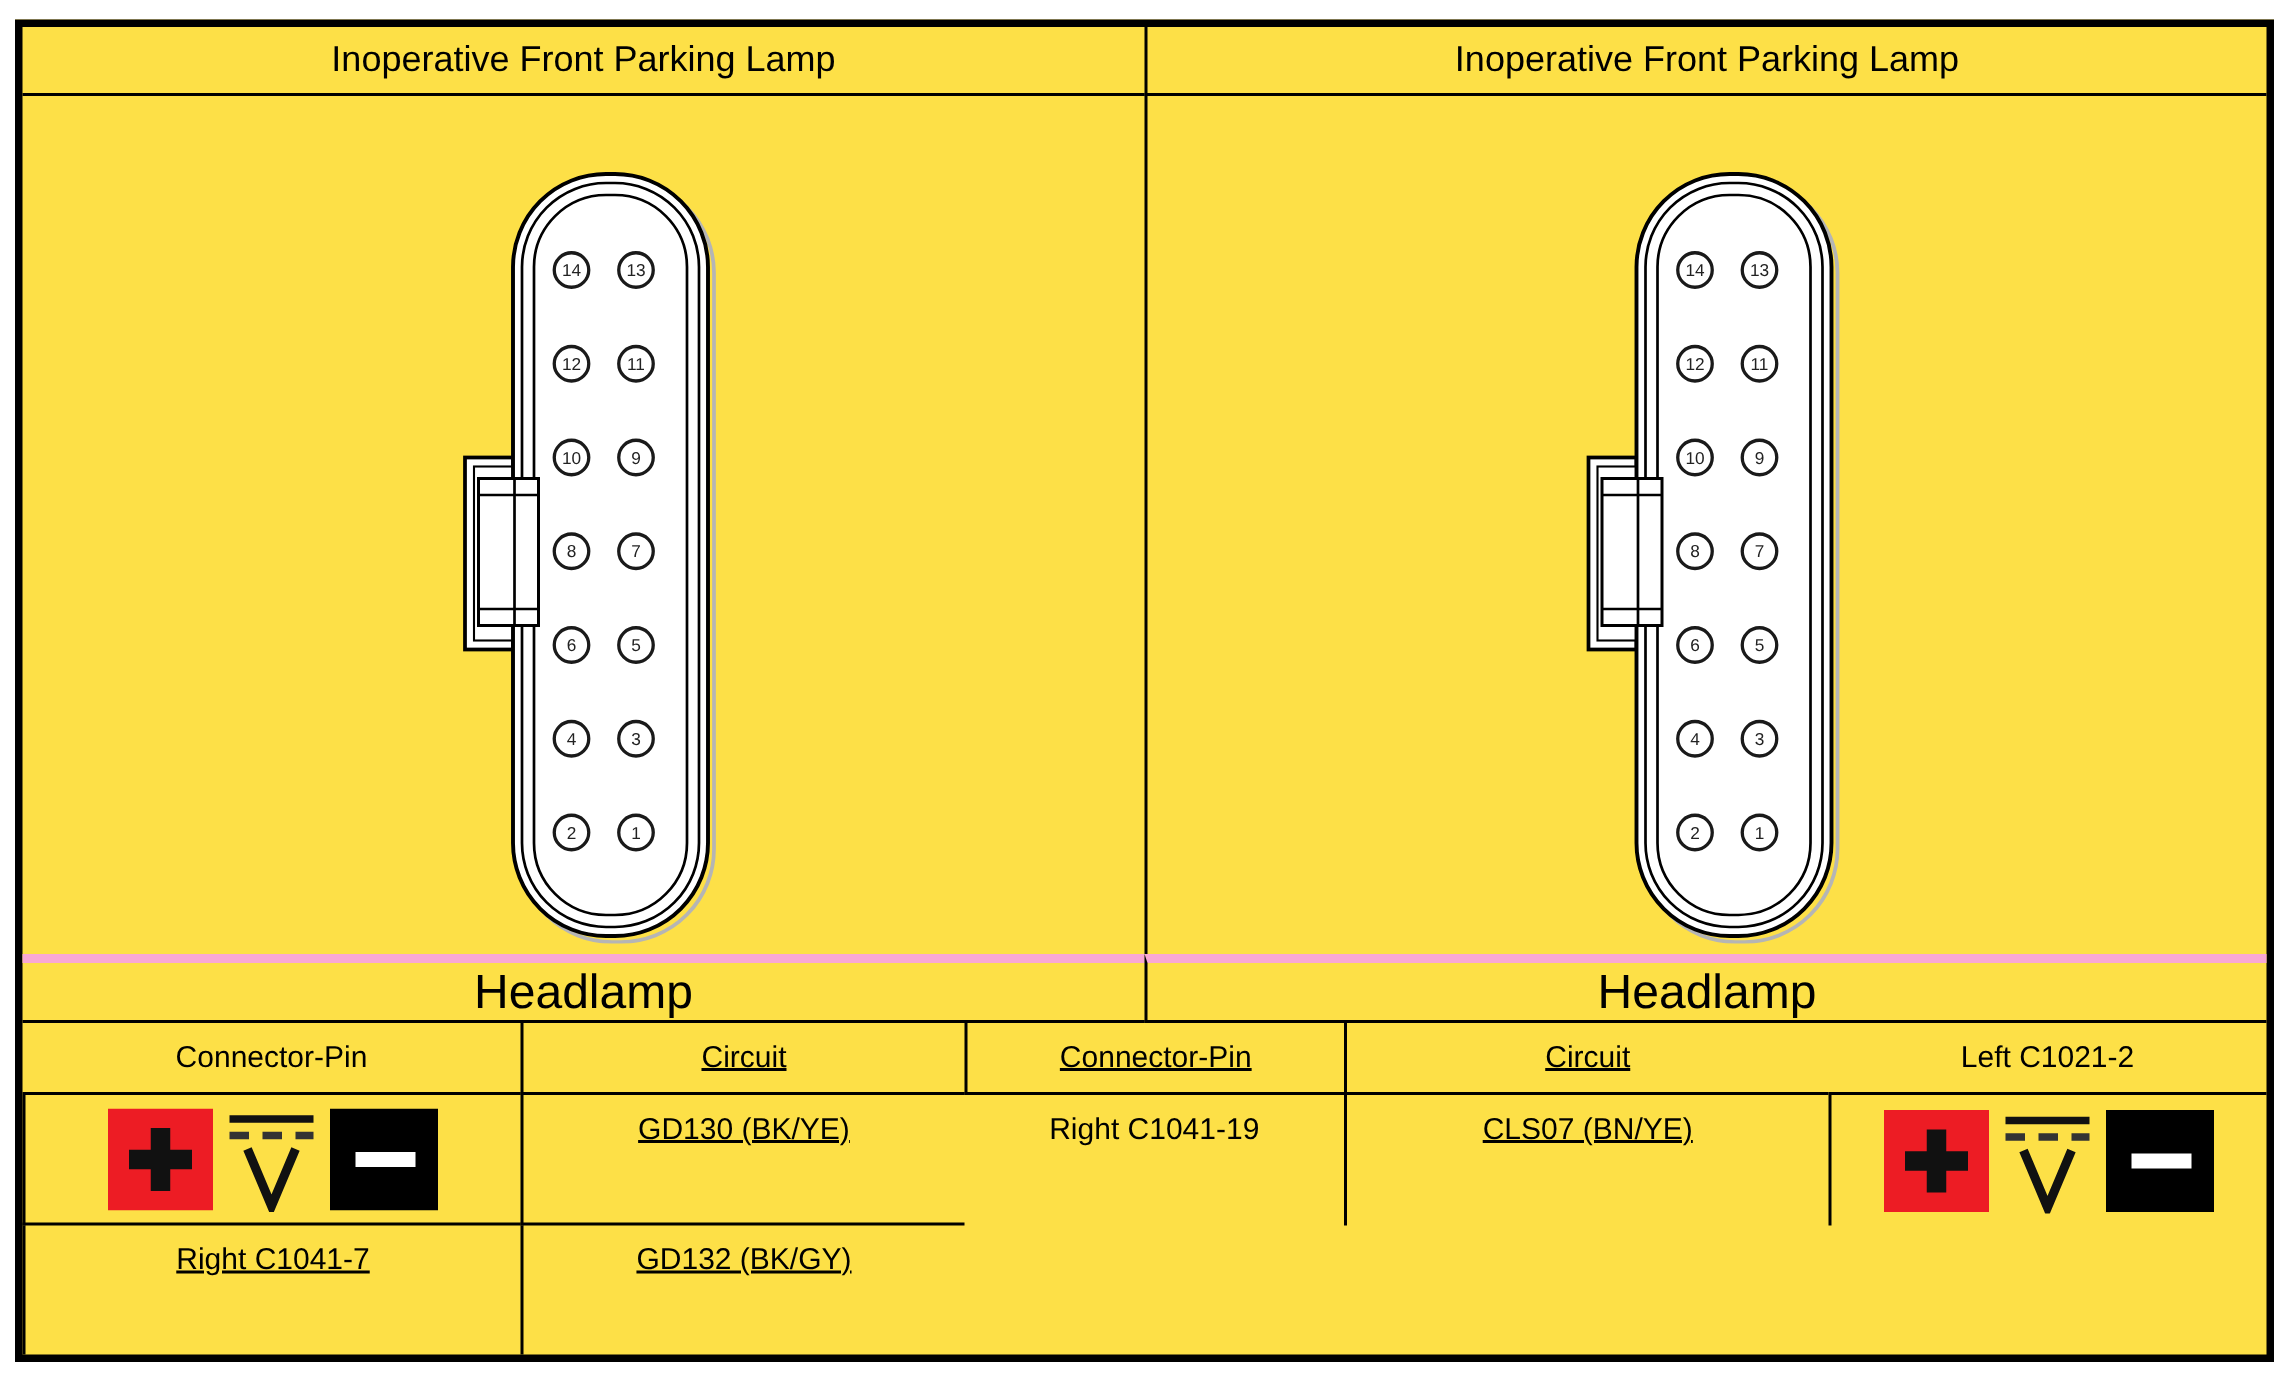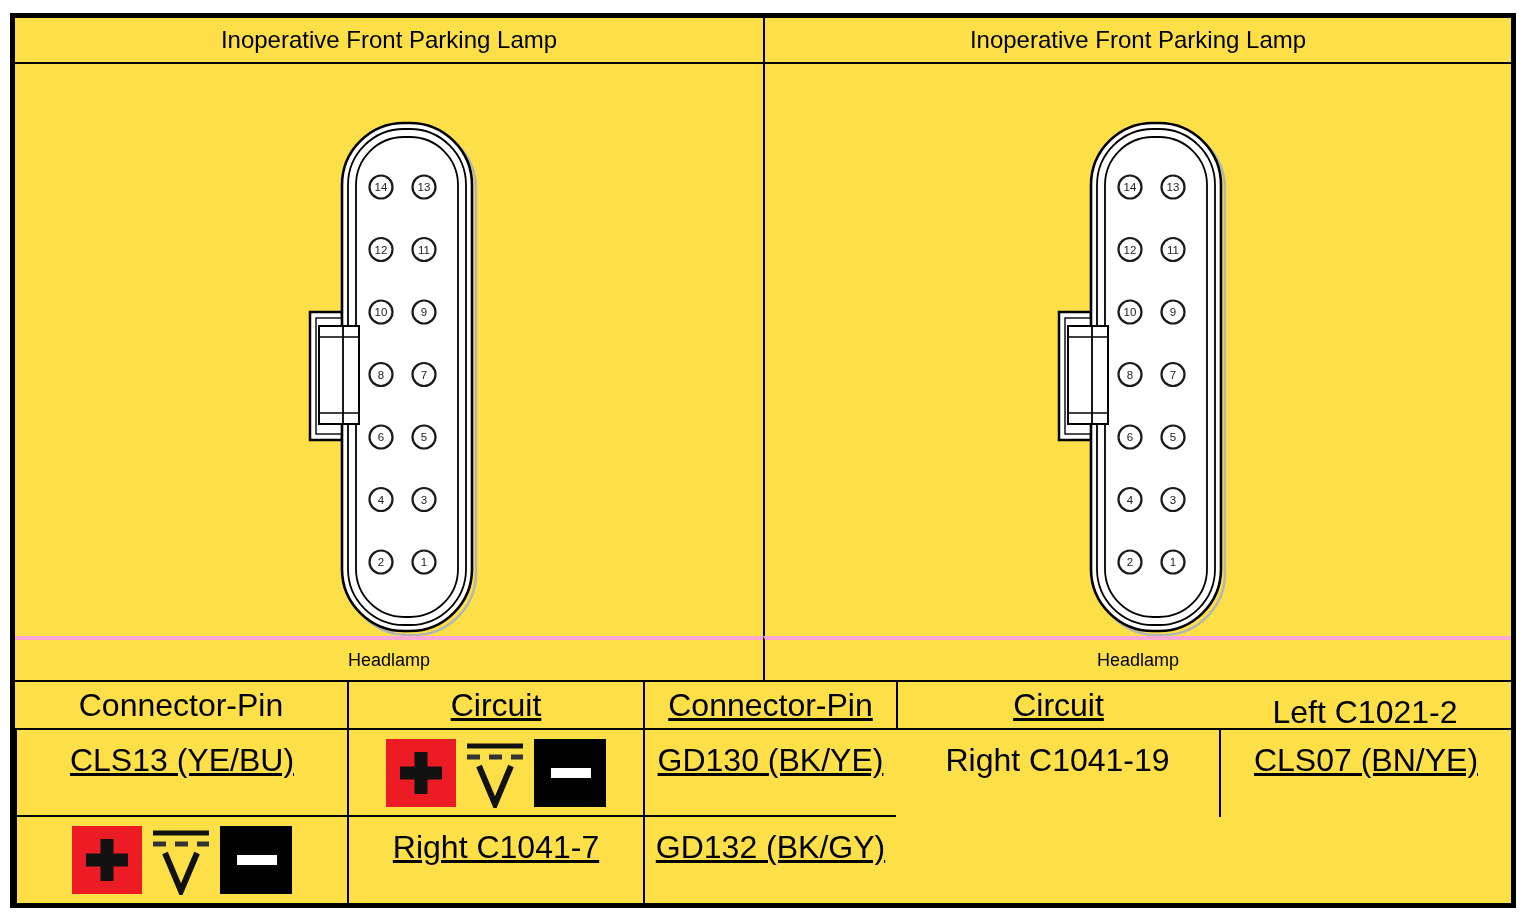--- a/index.html
+++ b/index.html
@@ -5,25 +5,25 @@
   html,body{margin:0;padding:0;background:#fff;}
   .page{position:relative;width:1526px;height:918px;background:#fff;
         font-family:"Liberation Sans", sans-serif;color:#000;}
   .frame{position:absolute;left:10px;top:13px;width:1506px;height:895px;
          border:5px solid #000;box-sizing:border-box;display:flex;flex-direction:column;background:#fde047;}
   .top-grid{display:grid;grid-template-columns:1fr 1fr;grid-template-rows:46px 572px 46px;height:664px;}
   .top-grid > div{box-sizing:border-box;}
   .cell-center{display:flex;align-items:center;justify-content:center;}
   .title-cell{border-bottom:2px solid #000;font-size:24px;}
   .right-col{border-left:2px solid #000;}
-  .conn-cell{display:flex;justify-content:center;align-items:flex-end;padding-top:42px;}
-  .caption-cell{border-top:4px solid #f9a8d4;border-bottom:2px solid #000;font-size:18px;}
+  .conn-cell{display:flex;justify-content:center;align-items:center;padding-top:42px;}
+  .caption-cell{border-top:6px solid #f9a8d4;border-bottom:2px solid #000;font-size:32px;}
   .bottom-grid{flex:1;display:grid;grid-template-columns:332px 296px 253px 323px 1fr;
                grid-template-rows:48px 87px 1fr;}
-  .bottom-grid > div{box-sizing:border-box;font-size:32px;text-align:center;}
+  .bottom-grid > div{box-sizing:border-box;font-size:20px;text-align:center;}
   .bl{border-left:2px solid #000;text-decoration:underline;}
   .bb{border-bottom:2px solid #000;}
   .th{display:flex;align-items:center;justify-content:center;}
   .td-text{padding-top:12px;}
   .td-icons{display:flex;align-items:center;justify-content:center;gap:8px;}
   .outline{fill:#fff;stroke:#000;}
   .shadow{fill:none;stroke:#b5b5b5;}
   .pin{fill:#fff;stroke:#1a1a1a;stroke-width:2.2;}
   .pin-num{font-family:"Liberation Sans",sans-serif;font-size:11.5px;fill:#222;text-anchor:middle;}
 </style>
@@ -130,21 +130,20 @@
       <div class="caption-cell cell-center right-col">Headlamp</div>
     </div>
 
     <div class="bottom-grid">
       <div class="th bb">Connector-Pin</div>
       <div class="th bb bl">Circuit</div>
       <div class="th bb bl">Connector-Pin</div>
       <div class="th bb bl">Circuit</div>
 
       <div class="td-text bb">Left C1021-2</div>
-      <div class="td-text bb bl">CLS13 (YE/BU)</div>
       <div class="td-icons bb bl">
         <svg width="70" height="68">
           <rect x="0" y="0" width="70" height="68" fill="#ED1C24"></rect>
           <path d="M35 13 V55 M14 34 H56" stroke="#111" stroke-width="13"></path>
         </svg>
         <svg width="62" height="70">
           <line x1="3" y1="8" x2="59" y2="8" stroke="#111" stroke-width="5"></line>
           <line x1="3" y1="19" x2="59" y2="19" stroke="#333" stroke-width="5" stroke-dasharray="13 9"></line>
           <path d="M15 28 L31 66 L47 28" fill="none" stroke="#111" stroke-width="6"></path>
         </svg>

